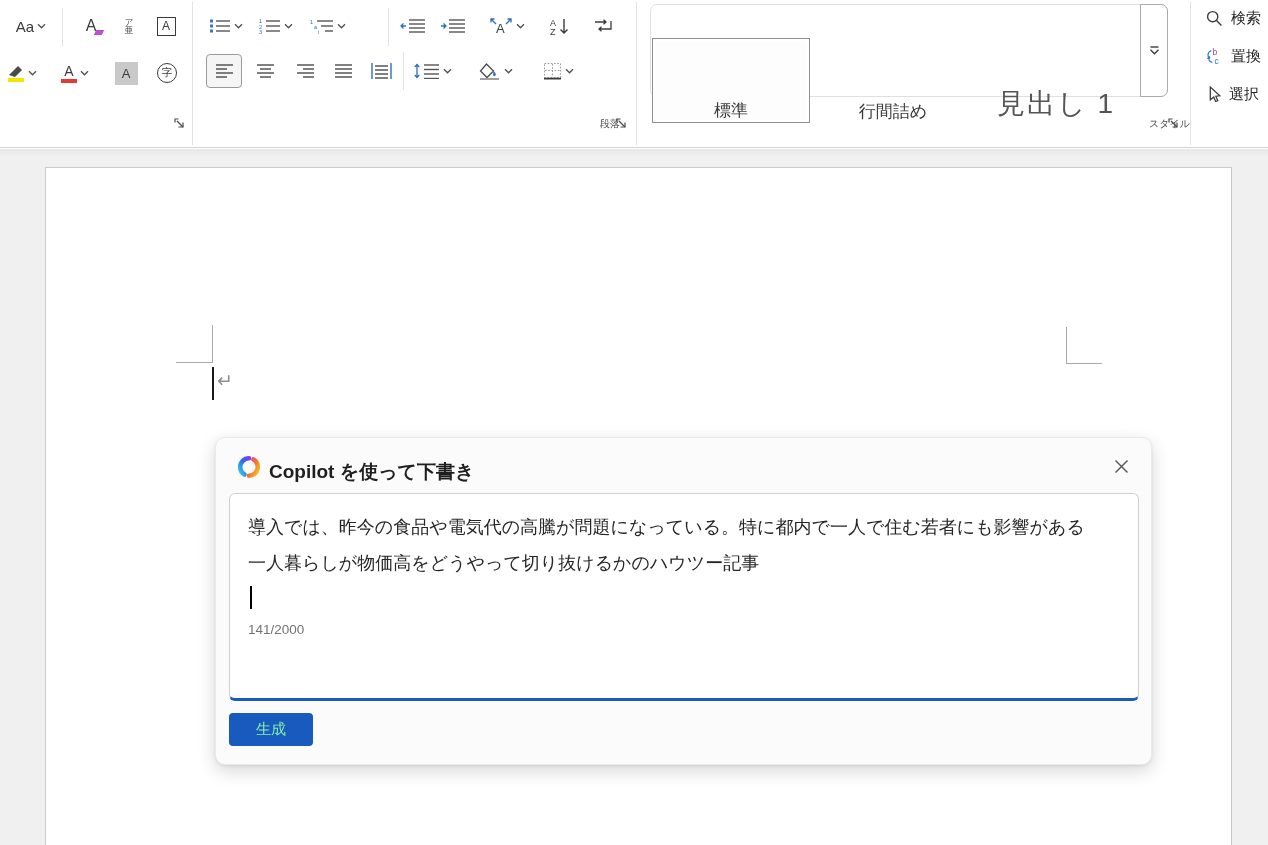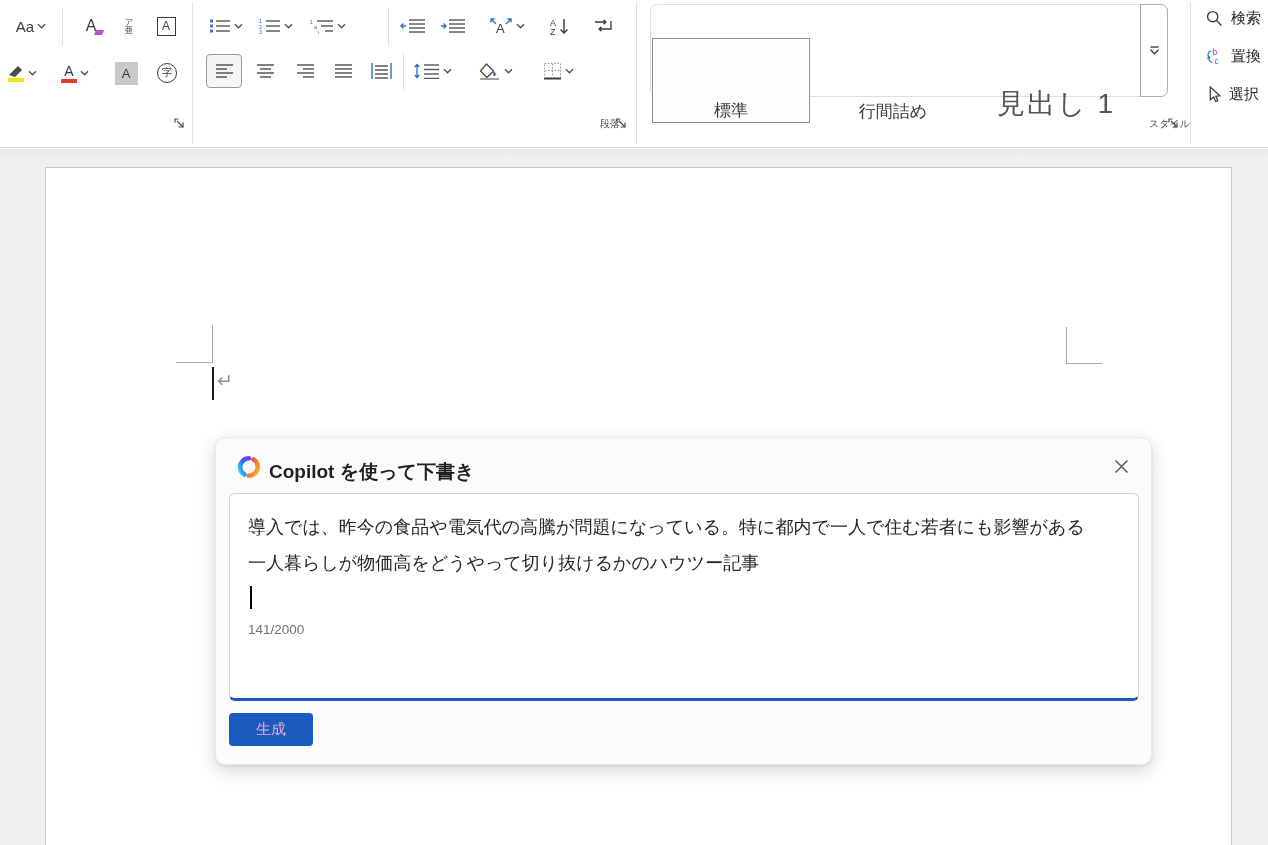--- a/index.html
+++ b/index.html
@@ -72,21 +72,21 @@
                align-items:center; justify-content:center; cursor:pointer; border-radius:4px; }
   .dlg-input { position:absolute; left:13px; top:55px; width:910px; height:208px; background:#fff;
                border:1px solid #d1d1d1; border-bottom:3px solid #1a5cbe; border-radius:6px;
                padding:15px 18px 0 18px; cursor:text; }
   .dlg-line { font-size:18px; color:#262626; line-height:36px; white-space:nowrap; }
   .uline { border-bottom:1.3px solid #4a4a4a; }
   .txt-cursor { display:inline-block; width:1.5px; height:23px; background:#000;
                 vertical-align:-4px; margin-left:2px; }
   .dlg-count { font-size:13.5px; color:#737373; margin-top:5px; }
   .dlg-generate { position:absolute; left:13px; top:275px; height:33px; padding:0 27px;
-                  background:#185abd; color:#f9a8d4; font-size:15px; border:none; border-radius:4px;
+                  background:#185abd; color:#86efac; font-size:15px; border:none; border-radius:4px;
                   display:flex; align-items:center; justify-content:center; cursor:pointer; }
 </style>
 </head>
 <body>
 
 <div class="stage">
 
   <div class="ribbon">
 
     <div class="rbtn" style="left:6px; top:10px; width:50px; height:32px;">

